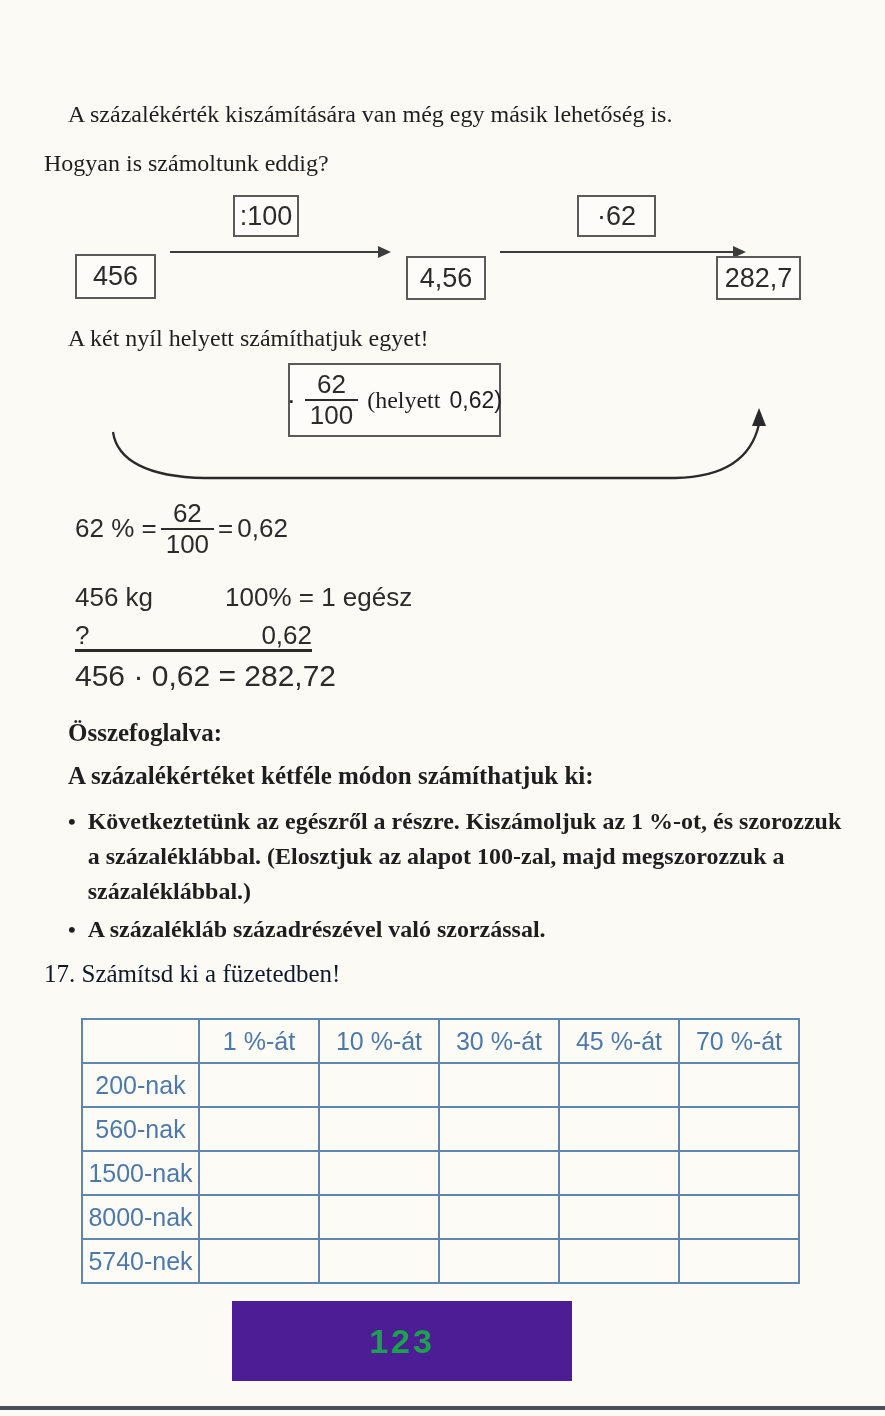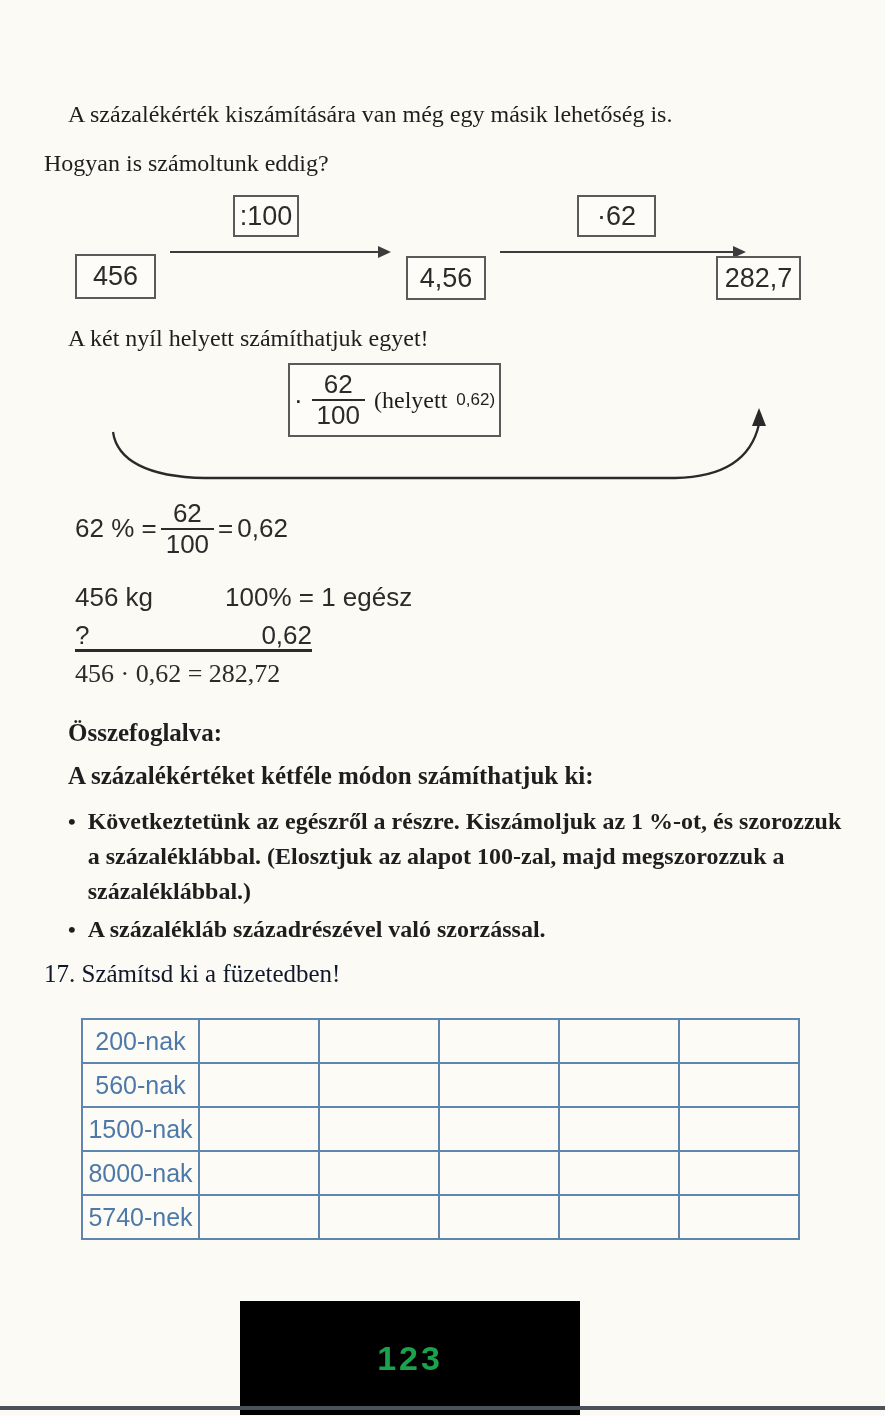--- a/index.html
+++ b/index.html
@@ -41,36 +41,36 @@
     border:2px solid #5a5a5a; background:#fdfcf8;
     display:flex; align-items:center; justify-content:center; gap:9px;
     font-size:25px;
   }
   .frac { display:inline-flex; flex-direction:column; align-items:center;
           font-family:"Liberation Sans", sans-serif; font-size:26px; line-height:1.1; color:#2b2b2b; }
   .frac .den { border-top:2px solid #2b2b2b; }
   .frac .num, .frac .den { padding:0 5px; }
   .mult-dot { font-family:"Liberation Sans", sans-serif; font-size:26px; }
   .mult-suffix-label { font-size:24px; }
-  .mult-suffix-value { font-family:"Liberation Sans", sans-serif; font-size:17px; }
+  .mult-suffix-value { font-family:"Liberation Sans", sans-serif; font-size:23px; }
 
   .curve-arrow { position:absolute; left:95px; top:402px; }
 
   .math-line-1 { position:absolute; left:75px; top:499px;
     display:flex; align-items:center; gap:4px;
     font-family:"Liberation Sans", sans-serif; font-size:26px; color:#2b2b2b; }
   .math-line-2 { position:absolute; left:75px; top:582px;
     font-family:"Liberation Sans", sans-serif; font-size:26px; color:#2b2b2b; }
   .math-line-2 .right-part { position:absolute; left:150px; top:0; white-space:nowrap; }
   .math-line-3 { position:absolute; left:75px; top:620px; width:237px; height:32px;
     border-bottom:3px solid #2b2b2b;
     display:flex; justify-content:space-between; align-items:flex-start;
     font-family:"Liberation Sans", sans-serif; font-size:26px; color:#2b2b2b; }
   .math-line-4 { position:absolute; left:75px; top:659px;
-    font-family:Liberation Serif, serif; font-size:26px; color:#2b2b2b; }
+    font-family:Liberation Sans, sans-serif; font-size:30px; color:#2b2b2b; }
 
   .summary-title    { position:absolute; left:68px; top:719px; font-size:25px; font-weight:bold; }
   .summary-subtitle { position:absolute; left:68px; top:762px; font-size:25px; font-weight:bold; }
   .bullet-item { position:absolute; left:68px; display:flex; gap:12px;
     width:775px; font-size:24px; font-weight:bold; line-height:35px; }
   .bullet-1 { top:804px; }
   .bullet-2 { top:912px; }
   .bullet-marker { font-size:22px; }
 
   .exercise-heading { position:absolute; left:44px; top:960px; font-size:25px; color:#0f172a; }
@@ -78,22 +78,22 @@
   .exercise-table { position:absolute; left:81px; top:1018px;
     border-collapse:collapse;
     font-family:"Liberation Sans", sans-serif; font-size:25px; color:#4d79aa; }
   .exercise-table td {
     border:2px solid #5e86ae; height:44px; text-align:center; vertical-align:middle;
     background:#fcfbf6;
   }
   .exercise-table td.label-col { width:117px; }
   .exercise-table td.data-col  { width:120px; }
 
-  .footer-band { position:absolute; left:240px; top:1301px; width:340px; height:114px;
-    background:#000000; display:flex; align-items:center; justify-content:center; }
+  .footer-band { position:absolute; left:232px; top:1301px; width:340px; height:80px;
+    background:#4c1d95; display:flex; align-items:center; justify-content:center; }
   .page-number { font-family:"Liberation Sans", sans-serif; font-size:34px;
     font-weight:bold; color:#1aa24d; letter-spacing:3px; }
   .bottom-edge { position:absolute; left:0; top:1406px; width:885px; height:4px; background:#4a515b; }
 </style>
 </head>
 <body>
 
 <div class="page">
 
   <div class="intro-line">A százalékérték kiszámítására van még egy másik lehetőség is.</div>
@@ -159,20 +159,28 @@
   <div class="bullet-item bullet-2">
     <span class="bullet-marker">•</span>
     <div>A százalékláb századrészével való szorzással.</div>
   </div>
 
   <div class="exercise-heading">17. Számítsd ki a füzetedben!</div>
 
   <table class="exercise-table">
     <tbody>
       <tr>
+        <td class="label-col"></td>
+        <td class="data-col">1 %-át</td>
+        <td class="data-col">10 %-át</td>
+        <td class="data-col">30 %-át</td>
+        <td class="data-col">45 %-át</td>
+        <td class="data-col">70 %-át</td>
+      </tr>
+      <tr>
         <td class="label-col">200-nak</td>
         <td class="data-col"></td>
         <td class="data-col"></td>
         <td class="data-col"></td>
         <td class="data-col"></td>
         <td class="data-col"></td>
       </tr>
       <tr>
         <td class="label-col">560-nak</td>
         <td class="data-col"></td>

